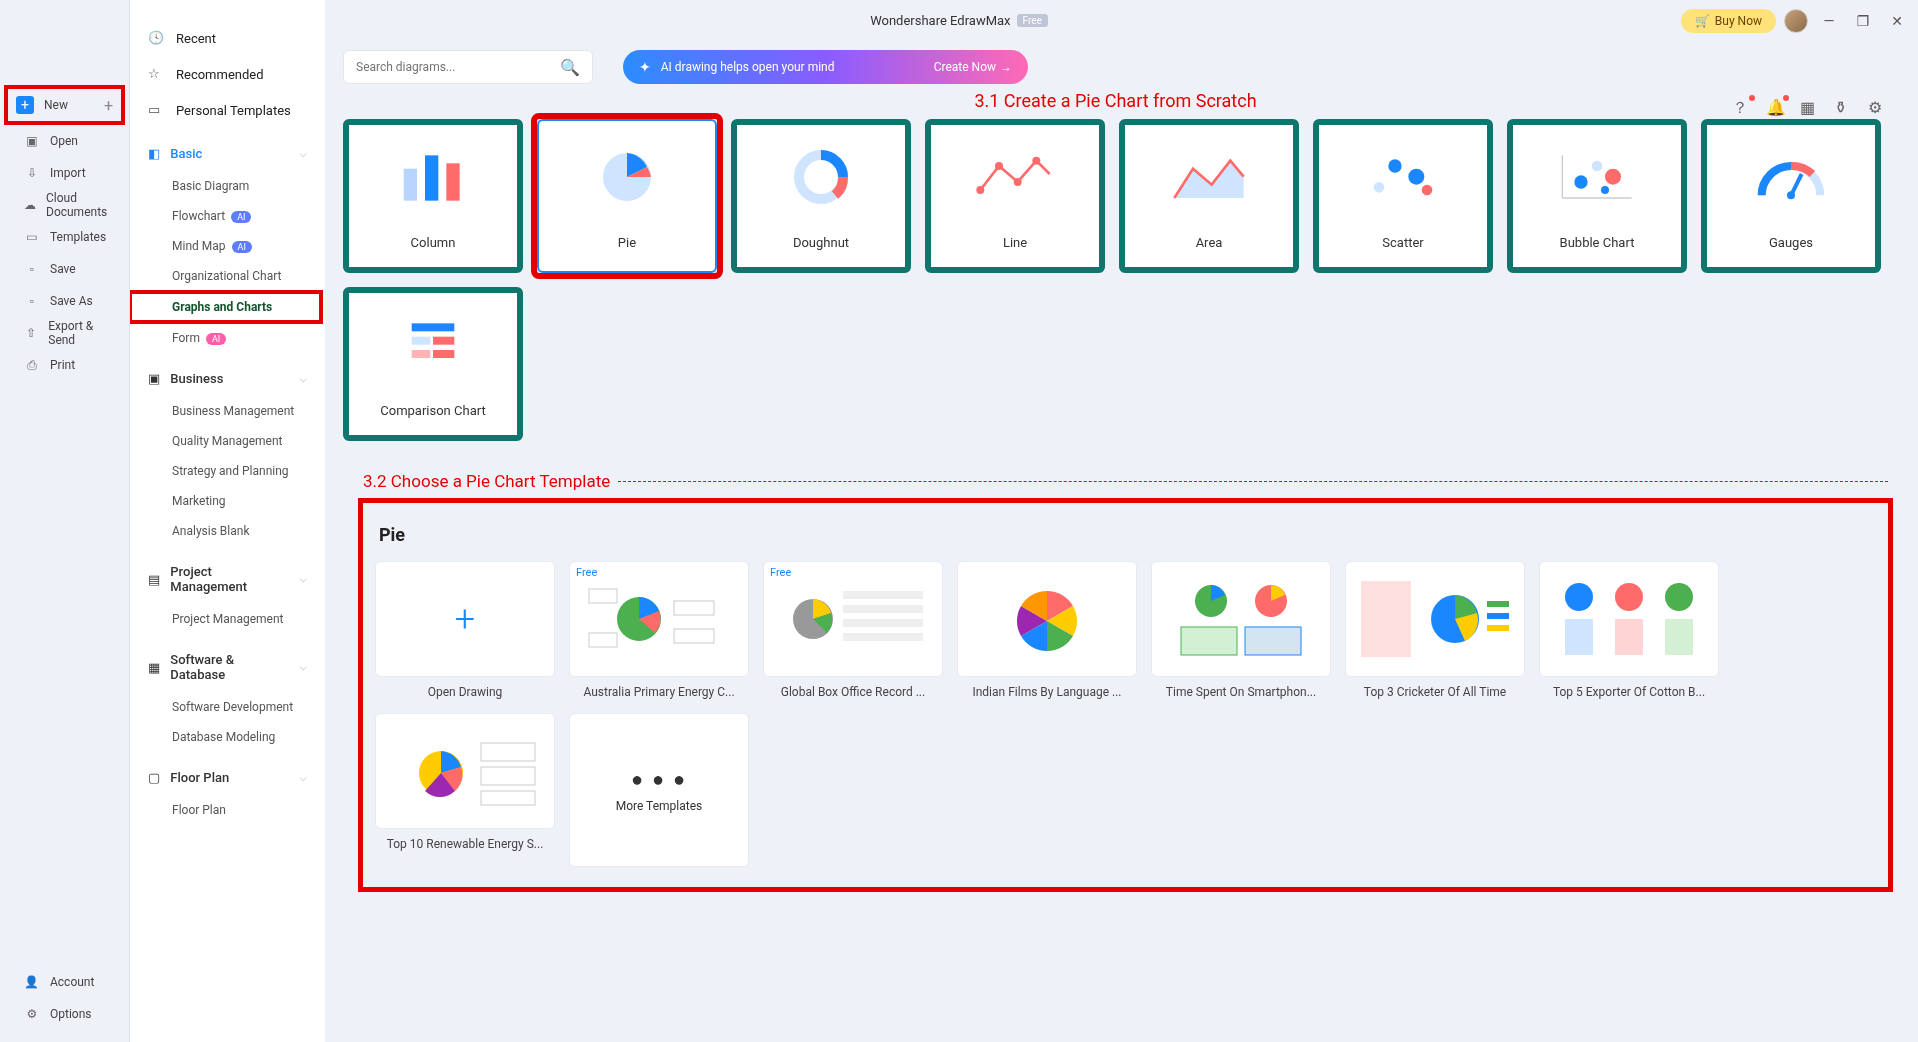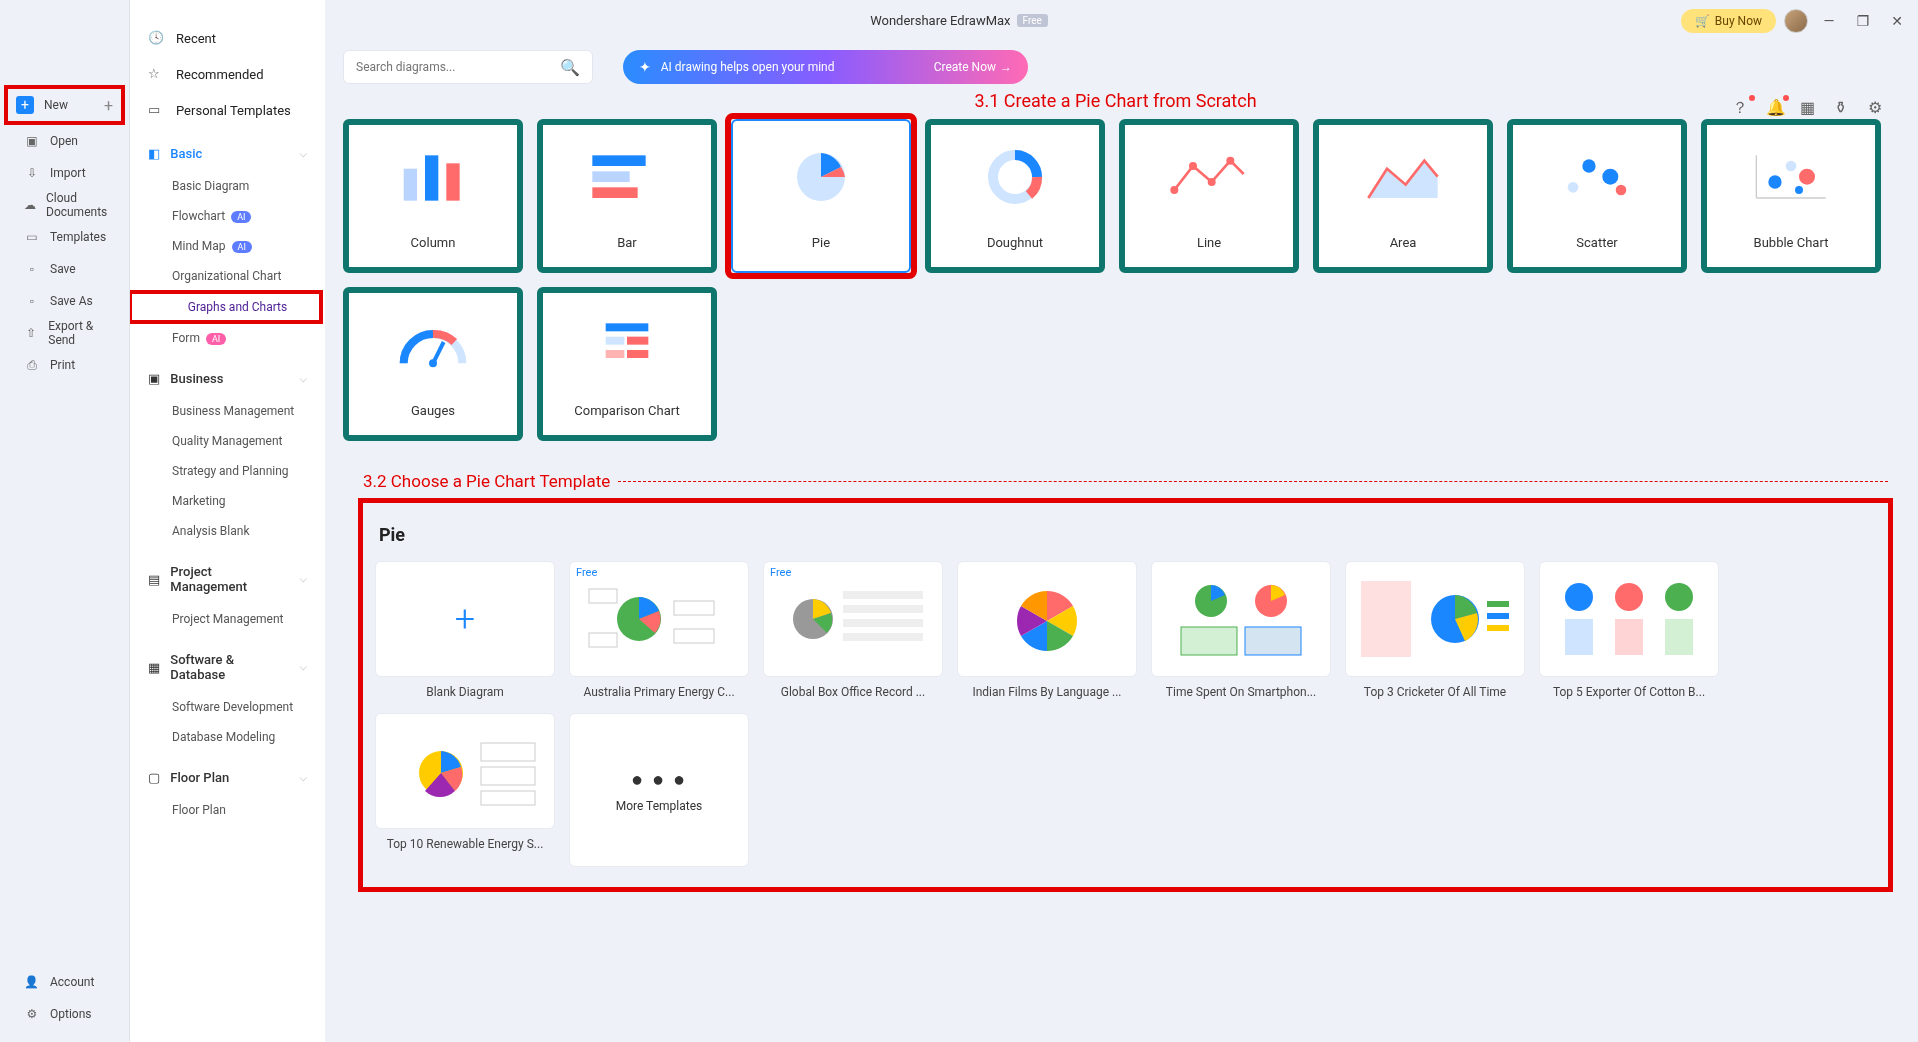--- a/index.html
+++ b/index.html
@@ -29,21 +29,21 @@
 .red-box { outline:4px solid #e30000; }
 
 
 .sidebar-cat { position:absolute; left:130px; top:0; width:195px; height:100%; background:#fff; padding-top:20px; overflow-y:auto; }
 .cat-top-item { display:flex; align-items:center; gap:12px; padding:10px 18px; font-size:13px; color:#222; cursor:pointer;}
 .cat-top-item .ico { width:16px; height:16px; color:#555;}
 .cat-header { display:flex; align-items:center; gap:10px; padding:10px 18px; font-size:13px; color:#1b87ff; cursor:pointer; margin-top:8px; font-weight:500;}
 .cat-header.black { color:#333; }
 .cat-header .chev { margin-left:auto; color:#bbb; font-size:10px;}
 .cat-sub { padding:8px 18px 8px 42px; font-size:12px; color:#555; cursor:pointer;}
-.cat-sub.active { color:#4c1d95; font-weight:400;text-align:center; }
+.cat-sub.active { color:#14532d; font-weight:700; }
 .ai-badge { display:inline-block; background:#5e7cff; color:#fff; font-size:9px; padding:1px 6px; border-radius:7px; margin-left:6px;}
 .ai-badge.pink { background:#ff5ea8; }
 .red-box-cat { outline:4px solid #e30000; outline-offset:-2px; margin:1px 4px 1px 0;}
 
 
 .main { position:absolute; left:325px; top:40px; right:0; bottom:0; padding:10px 30px 10px 18px; overflow-y:auto;}
 .search-row { display:flex; align-items:flex-start; gap:30px; margin-bottom:6px;}
 .search-box { width:250px; height:34px; background:#fff; border:1px solid #e3e6ef; border-radius:6px; display:flex; align-items:center; padding:0 12px;}
 .search-box input { border:none; outline:none; flex:1; font-size:12px; background:transparent; color:#aaa;}
 .ai-banner { flex:0 0 405px; height:34px; border-radius:17px; background:linear-gradient(90deg,#2b8cff,#895cff,#ff6ab5); display:flex; align-items:center; color:#fff; font-size:12px; padding:0 16px; gap:10px; cursor:pointer;}
@@ -257,30 +257,20 @@
     <div class="chart-card">
         <div class="thumb">
           <svg viewBox="0 0 60 40">
             <rect x="8" y="14" width="10" height="24" fill="#b8d4ff"></rect>
             <rect x="24" y="4" width="10" height="34" fill="#1b87ff"></rect>
             <rect x="40" y="10" width="10" height="28" fill="#ff6b6b"></rect>
           </svg>
         </div>
         <div class="clabel">Column</div>
       </div>
-    <div class="chart-card">
-        <div class="thumb">
-          <svg viewBox="0 0 60 40">
-            <rect x="4" y="4" width="40" height="8" fill="#1b87ff"></rect>
-            <rect x="4" y="16" width="28" height="8" fill="#b8d4ff"></rect>
-            <rect x="4" y="28" width="34" height="8" fill="#ff6b6b"></rect>
-          </svg>
-        </div>
-        <div class="clabel">Bar</div>
-      </div>
     <div style="outline:6px solid #e30000; border-radius:2px;">
         <div class="chart-card pie-sel">
           <div class="thumb">
             <svg viewBox="0 0 60 60">
               <circle cx="30" cy="30" r="24" fill="#cfe4ff"></circle>
               <path d="M30 30 L30 6 A24 24 0 0 1 50 20 Z" fill="#1b87ff"></path>
               <path d="M30 30 L50 20 A24 24 0 0 1 54 30 Z" fill="#ff6b6b"></path>
             </svg>
           </div>
           <div class="clabel">Pie</div>
@@ -372,21 +362,21 @@
       <span class="anno-red" style="font-size:17px;">3.2 Choose a Pie Chart Template</span>
       <div class="dotted-line"></div>
     </div>
     <div class="red-big-box">
       <div class="pie-h">Pie</div>
       <div class="tmpl-grid">
         <div class="tmpl-card">
             <div class="tmpl-thumb">
               <span class="plus-big">+</span>
             </div>
-            <div class="tmpl-label">Blank Diagram</div>
+            <div class="tmpl-label">Open Drawing</div>
           </div>
         <div class="tmpl-card">
             <div class="tmpl-thumb">
               <span class="free-tag">Free</span>
               <svg viewBox="0 0 160 96">
                 <circle cx="60" cy="48" r="22" fill="#4caf50"></circle>
                 <path d="M60 48 L60 26 A22 22 0 0 1 80 40 Z" fill="#1b87ff"></path>
                 <path d="M60 48 L80 40 A22 22 0 0 1 76 62 Z" fill="#ff6b6b"></path>
                 <rect x="10" y="18" width="28" height="14" fill="#fff" stroke="#ccc"></rect>
                 <rect x="95" y="30" width="40" height="14" fill="#fff" stroke="#ccc"></rect>

